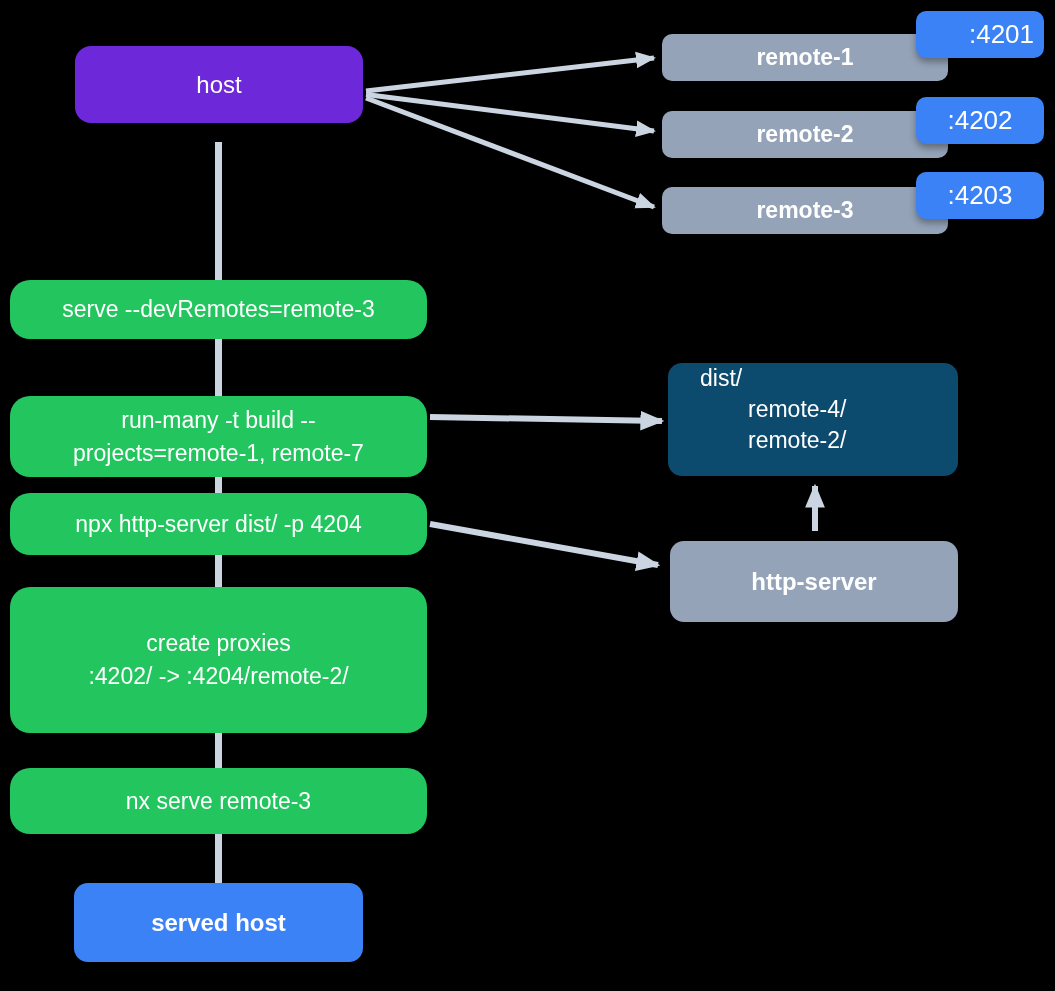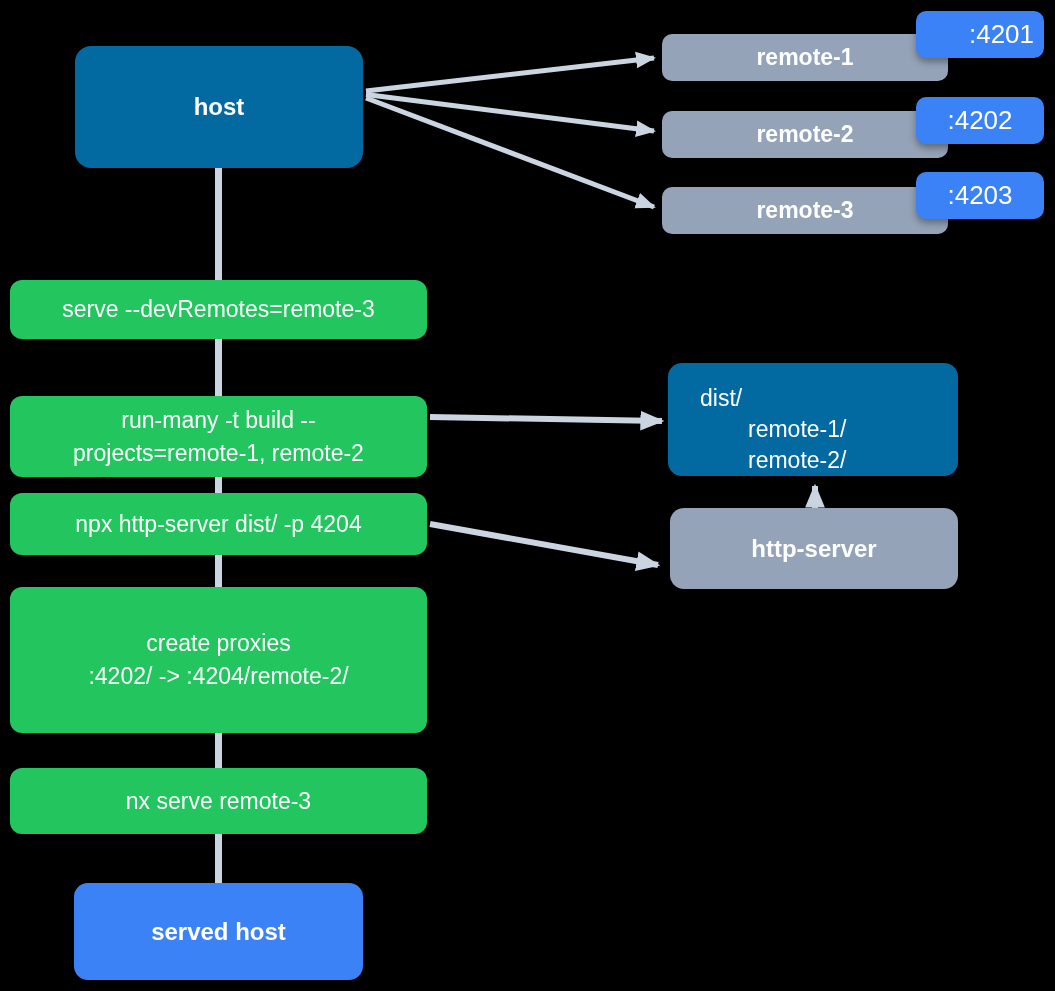--- a/index.html
+++ b/index.html
@@ -25,23 +25,23 @@
   .box {
     position: absolute;
     display: flex;
     align-items: center;
     justify-content: center;
     text-align: center;
     box-sizing: border-box;
     z-index: 1;
   }
   .host {
-    left: 75px; top: 46px; width: 288px; height: 122px;
-    background: #0369a1; border-radius: 16px;
-    font-weight: bold; font-size: 24px;
+    left: 75px; top: 46px; width: 288px; height: 77px;
+    background: #6d28d9; border-radius: 16px;
+    font-weight: normal; font-size: 24px;
   }
   .remote {
     left: 662px; width: 286px; height: 47px;
     background: #94A3B8; border-radius: 10px;
     font-weight: bold; font-size: 23px;
     box-shadow: 0 4px 7px rgba(0,0,0,0.35);
   }
   .remote-1 { top: 34px; }
   .remote-2 { top: 111px; }
   .remote-3 { top: 187px; }
@@ -49,49 +49,49 @@
     left: 916px; width: 128px; height: 47px;
     background: #3B82F6; border-radius: 10px;
     font-size: 26px; z-index: 2;
     box-shadow: 0 4px 7px rgba(0,0,0,0.35);
   }
   .badge-1 { top: 11px; padding-left: 43px; }
   .badge-2 { top: 97px; }
   .badge-3 { top: 172px; }
   .command {
     left: 10px; width: 417px;
-    background: #22C55E; border-radius: 12px;
+    background: #22C55E; border-radius: 20px;
     font-size: 23px;
     flex-direction: column;
     line-height: 33px;
   }
   .cmd-1 { top: 280px; height: 59px; }
   .cmd-2 { top: 396px; height: 81px; }
   .cmd-3 { top: 493px; height: 62px; }
   .cmd-4 { top: 587px; height: 146px; }
   .cmd-5 { top: 768px; height: 66px; }
   .cmd-4 .cmd-title { }
   .served-host {
-    left: 74px; top: 883px; width: 289px; height: 97px;
+    left: 74px; top: 883px; width: 289px; height: 79px;
     background: #3B82F6; border-radius: 14px;
     font-weight: bold; font-size: 24px;
   }
   .dist {
     left: 668px; top: 363px; width: 290px; height: 113px;
-    background: #0369a1; border-radius: 14px;
+    background: #0c4a6e; border-radius: 14px;
     font-size: 23px; line-height: 31px;
     flex-direction: column;
     align-items: flex-start;
     justify-content: flex-start;
     text-align: center;
-    padding: 20px 0 0 32px;
+    padding: 0 0 0 32px;
   }
   .dist-indent { padding-left: 48px; }
   .http-server {
-    left: 670px; top: 508px; width: 288px; height: 81px;
+    left: 670px; top: 541px; width: 288px; height: 81px;
     background: #94A3B8; border-radius: 14px;
     font-weight: bold; font-size: 24px;
     box-shadow: 0 4px 7px rgba(0,0,0,0.35);
   }
 </style>
 </head>
 <body>
 
 <div class="canvas">
 
@@ -139,21 +139,21 @@
   <div class="box badge badge-3">
     <span>:4203</span>
   </div>
 
   <div class="box command cmd-1">
     <div>serve --devRemotes=remote-3</div>
   </div>
 
   <div class="box command cmd-2">
     <div>run-many -t build --</div>
-    <div>projects=remote-1, remote-2</div>
+    <div>projects=remote-1, remote-7</div>
   </div>
 
   <div class="box command cmd-3">
     <div>npx http-server dist/ -p 4204</div>
   </div>
 
   <div class="box command cmd-4">
     <div class="cmd-title">create proxies</div>
     <div>:4202/ -&gt; :4204/remote-2/</div>
   </div>
@@ -161,21 +161,21 @@
   <div class="box command cmd-5">
     <div>nx serve remote-3</div>
   </div>
 
   <div class="box served-host">
     <span>served host</span>
   </div>
 
   <div class="box dist">
     <div>dist/</div>
-    <div class="dist-indent">remote-1/</div>
+    <div class="dist-indent">remote-4/</div>
     <div class="dist-indent">remote-2/</div>
   </div>
 
   <div class="box http-server">
     <span>http-server</span>
   </div>
 
 </div>
 
 </body></html>

